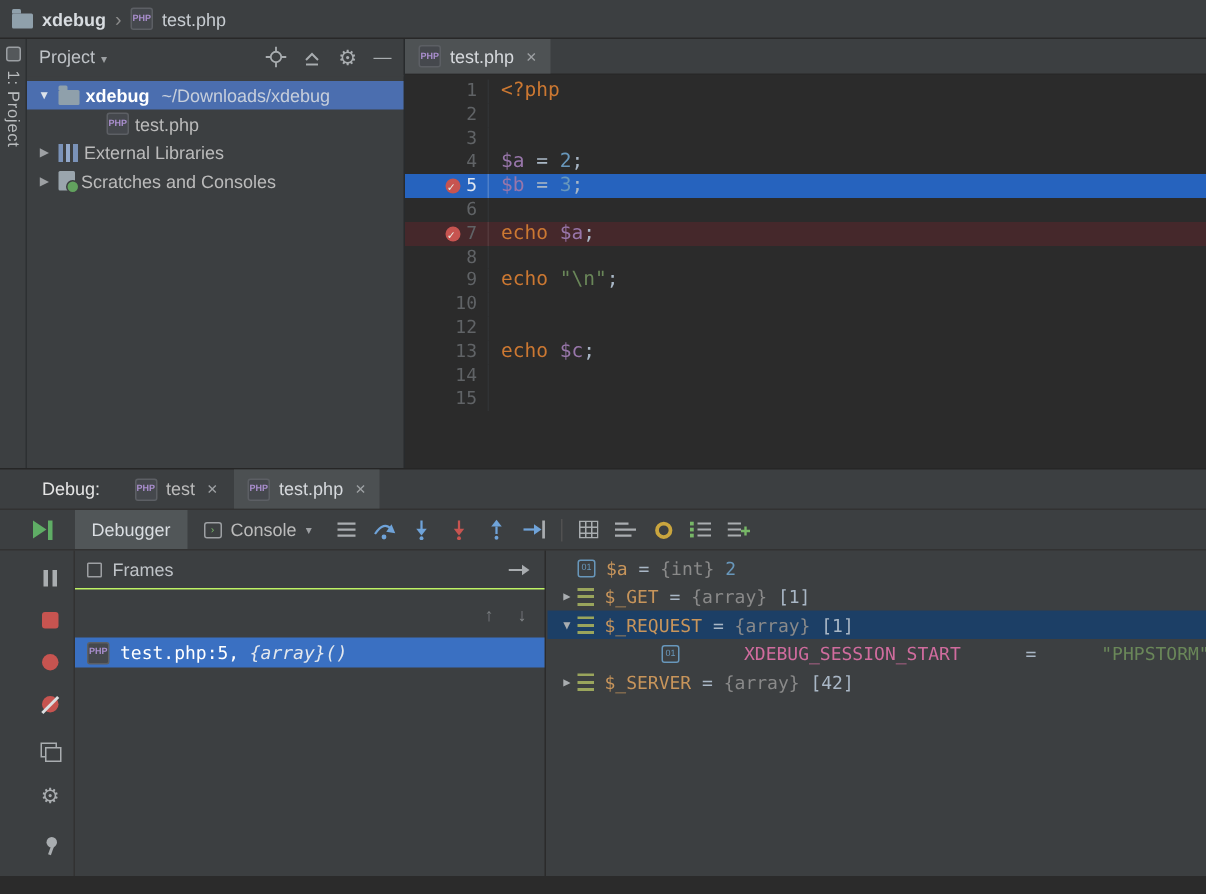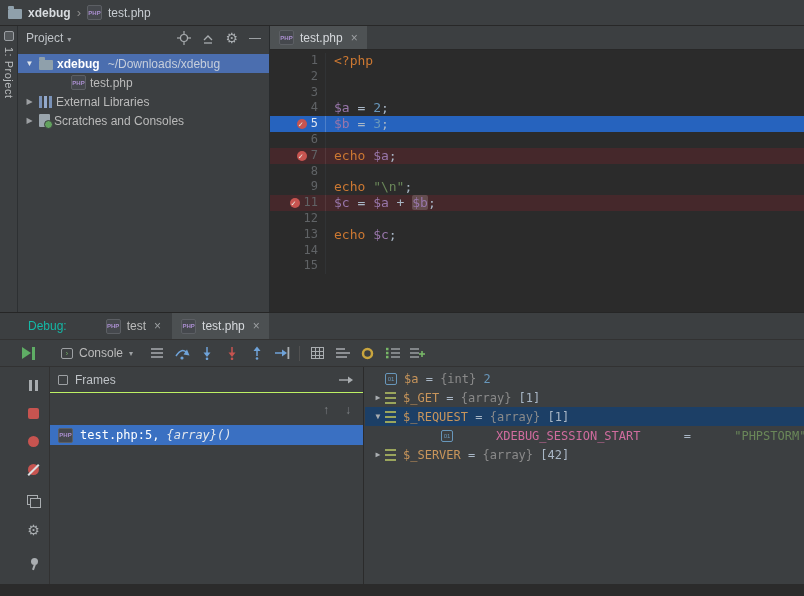--- a/index.html
+++ b/index.html
@@ -66,21 +66,21 @@
   .tk.php,.tk.kw{color:#cc7832}
   .tk.var{color:#9876aa}
   .tk.num{color:#6897bb}
   .tk.str{color:#6a8759}
   .tk.plain{color:#a9b7c6}
   .tk.boxed{background:rgba(255,255,255,.17);border-radius:2px}
 
   
   .debug{position:absolute;left:0;top:312px;width:804px;height:284px;background:#3c3f41;border-top:1px solid #262626}
   .dtabs{height:27px;display:flex;align-items:stretch;padding-left:28px;border-bottom:1px solid #323232}
-  .dlabel{color:#14b8a6;display:flex;align-items:center;margin-right:30px}
+  .dlabel{color:#e5e5e5;display:flex;align-items:center;margin-right:14px}
   .stab{display:flex;align-items:center;gap:6px;padding:0 9px;cursor:pointer;color:#bbbbbb;margin-right:2px}
   .stab.active{background:#4c5052;color:#d6d9dd}
   .dtoolbar{height:27px;display:flex;align-items:stretch;border-bottom:1px solid #323232;position:relative;padding-left:50px}
   .resume-btn{position:absolute;left:22px;top:7px;width:16px;height:13px;cursor:pointer}
   .resume-btn .tri{position:absolute;left:0;top:0;width:0;height:0;border-left:9px solid #5fad65;border-top:6.5px solid transparent;border-bottom:6.5px solid transparent}
   .resume-btn .rbar{position:absolute;left:10px;top:0;width:2.5px;height:13px;background:#5fad65}
   .vtab{display:flex;align-items:center;gap:6px;padding:0 11px;color:#bbbbbb;cursor:pointer}
   .vtab.active{background:#515658;color:#dadee2}
   .vtab-caret{font-size:8px;color:#9da0a3}
   .console-ico{width:12px;height:11px;border:1px solid #9da0a3;border-radius:2px;color:#77b767;font-size:7px;line-height:9px;text-align:center;flex:none}
@@ -213,21 +213,21 @@
   <div class="editor" id="editor">
       <div class="eline"><span class="gutter"><span class="bpdot hidden"></span><span class="lnum">1</span></span><span class="code"><span class="tk php">&lt;?php</span></span></div>
       <div class="eline"><span class="gutter"><span class="bpdot hidden"></span><span class="lnum">2</span></span><span class="code"></span></div>
       <div class="eline"><span class="gutter"><span class="bpdot hidden"></span><span class="lnum">3</span></span><span class="code"></span></div>
       <div class="eline"><span class="gutter"><span class="bpdot hidden"></span><span class="lnum">4</span></span><span class="code"><span class="tk var">$a</span><span class="tk plain"> = </span><span class="tk num">2</span><span class="tk plain">;</span></span></div>
       <div class="eline exec"><span class="gutter"><span class="bpdot"></span><span class="lnum">5</span></span><span class="code"><span class="tk var">$b</span><span class="tk plain"> = </span><span class="tk num">3</span><span class="tk plain">;</span></span></div>
       <div class="eline"><span class="gutter"><span class="bpdot hidden"></span><span class="lnum">6</span></span><span class="code"></span></div>
       <div class="eline bp"><span class="gutter"><span class="bpdot"></span><span class="lnum">7</span></span><span class="code"><span class="tk kw">echo </span><span class="tk var">$a</span><span class="tk plain">;</span></span></div>
       <div class="eline"><span class="gutter"><span class="bpdot hidden"></span><span class="lnum">8</span></span><span class="code"></span></div>
       <div class="eline"><span class="gutter"><span class="bpdot hidden"></span><span class="lnum">9</span></span><span class="code"><span class="tk kw">echo </span><span class="tk str">"\n"</span><span class="tk plain">;</span></span></div>
-      <div class="eline bp"><span class="gutter"><span class="bpdot"></span><span class="lnum">11</span></span><span class="code"><span class="tk var">$c</span><span class="tk plain"> = </span><span class="tk var">$a</span><span class="tk plain"> + </span><span class="tk var boxed">$b</span><span class="tk plain">;</span></span></div>
+      <div class="eline"><span class="gutter"><span class="bpdot hidden"></span><span class="lnum">10</span></span><span class="code"></span></div>
       <div class="eline"><span class="gutter"><span class="bpdot hidden"></span><span class="lnum">12</span></span><span class="code"></span></div>
       <div class="eline"><span class="gutter"><span class="bpdot hidden"></span><span class="lnum">13</span></span><span class="code"><span class="tk kw">echo </span><span class="tk var">$c</span><span class="tk plain">;</span></span></div>
       <div class="eline"><span class="gutter"><span class="bpdot hidden"></span><span class="lnum">14</span></span><span class="code"></span></div>
       <div class="eline"><span class="gutter"><span class="bpdot hidden"></span><span class="lnum">15</span></span><span class="code"></span></div>
     </div>
 
   <div class="debug">
     <div class="dtabs" id="session-tabs">
       <span class="dlabel">Debug:</span>
     <div class="stab">
@@ -241,20 +241,23 @@
           <span class="tclose">×</span>
         </div>
       </div>
 
     <div class="dtoolbar">
       <span class="resume-btn">
           <i class="tri"></i>
           <i class="rbar"></i>
         </span>
       <span id="view-tabs" style="display:flex;align-items:stretch">
+          <div class="vtab active">
+            <span>Debugger</span>
+          </div>
           <div class="vtab">
             <span class="console-ico"></span>
             <span>Console</span>
             <span class="vtab-caret">▾</span>
           </div>
         </span>
       <span class="tbico">
           <svg width="14" height="12">
             <g stroke="#a9adb0" stroke-width="1.5">
               <line x1="1" y1="2" x2="13" y2="2"></line>

